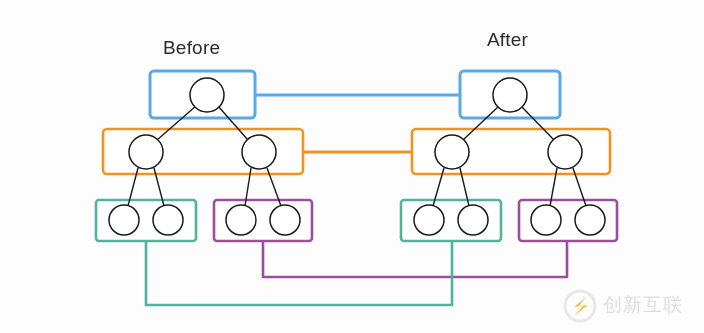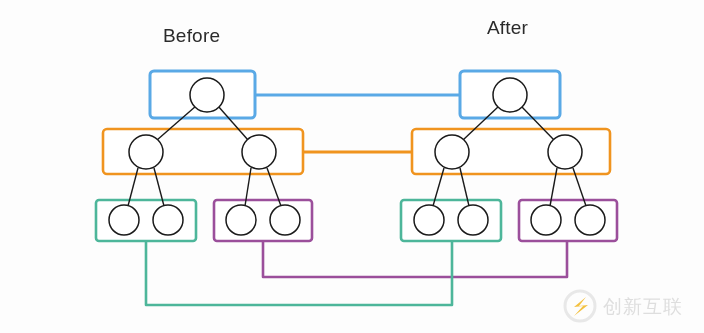--- a/index.html
+++ b/index.html
@@ -22,20 +22,21 @@
     width: 704px;
     height: 333px;
   }
   .section-label {
     position: absolute;
     font-size: 19px;
     color: #2b2b2b;
     font-family: "Liberation Sans", sans-serif;
     white-space: nowrap;
     letter-spacing: 0.2px;
+    margin-top: 12px;
   }
   #label-before { left: 163px; top: 25px; }
   #label-after  { left: 487px; top: 17px; }
 
   #watermark {
     position: absolute;
     left: 563px;
     top: 286px;
     width: 132px;
     height: 40px;
@@ -45,21 +46,21 @@
     opacity: 0.82;
   }
   #watermark-mark {
     width: 34px;
     height: 34px;
     flex: 0 0 34px;
   }
   #watermark-text {
     font-size: 19px;
     color: #d8d8d8;
-    font-family: Liberation Serif, serif;
+    font-family: Liberation Mono, monospace;
     letter-spacing: 1px;
     line-height: 1;
     white-space: nowrap;
   }
 </style>
 </head>
 <body>
 
 <div id="stage">
 

